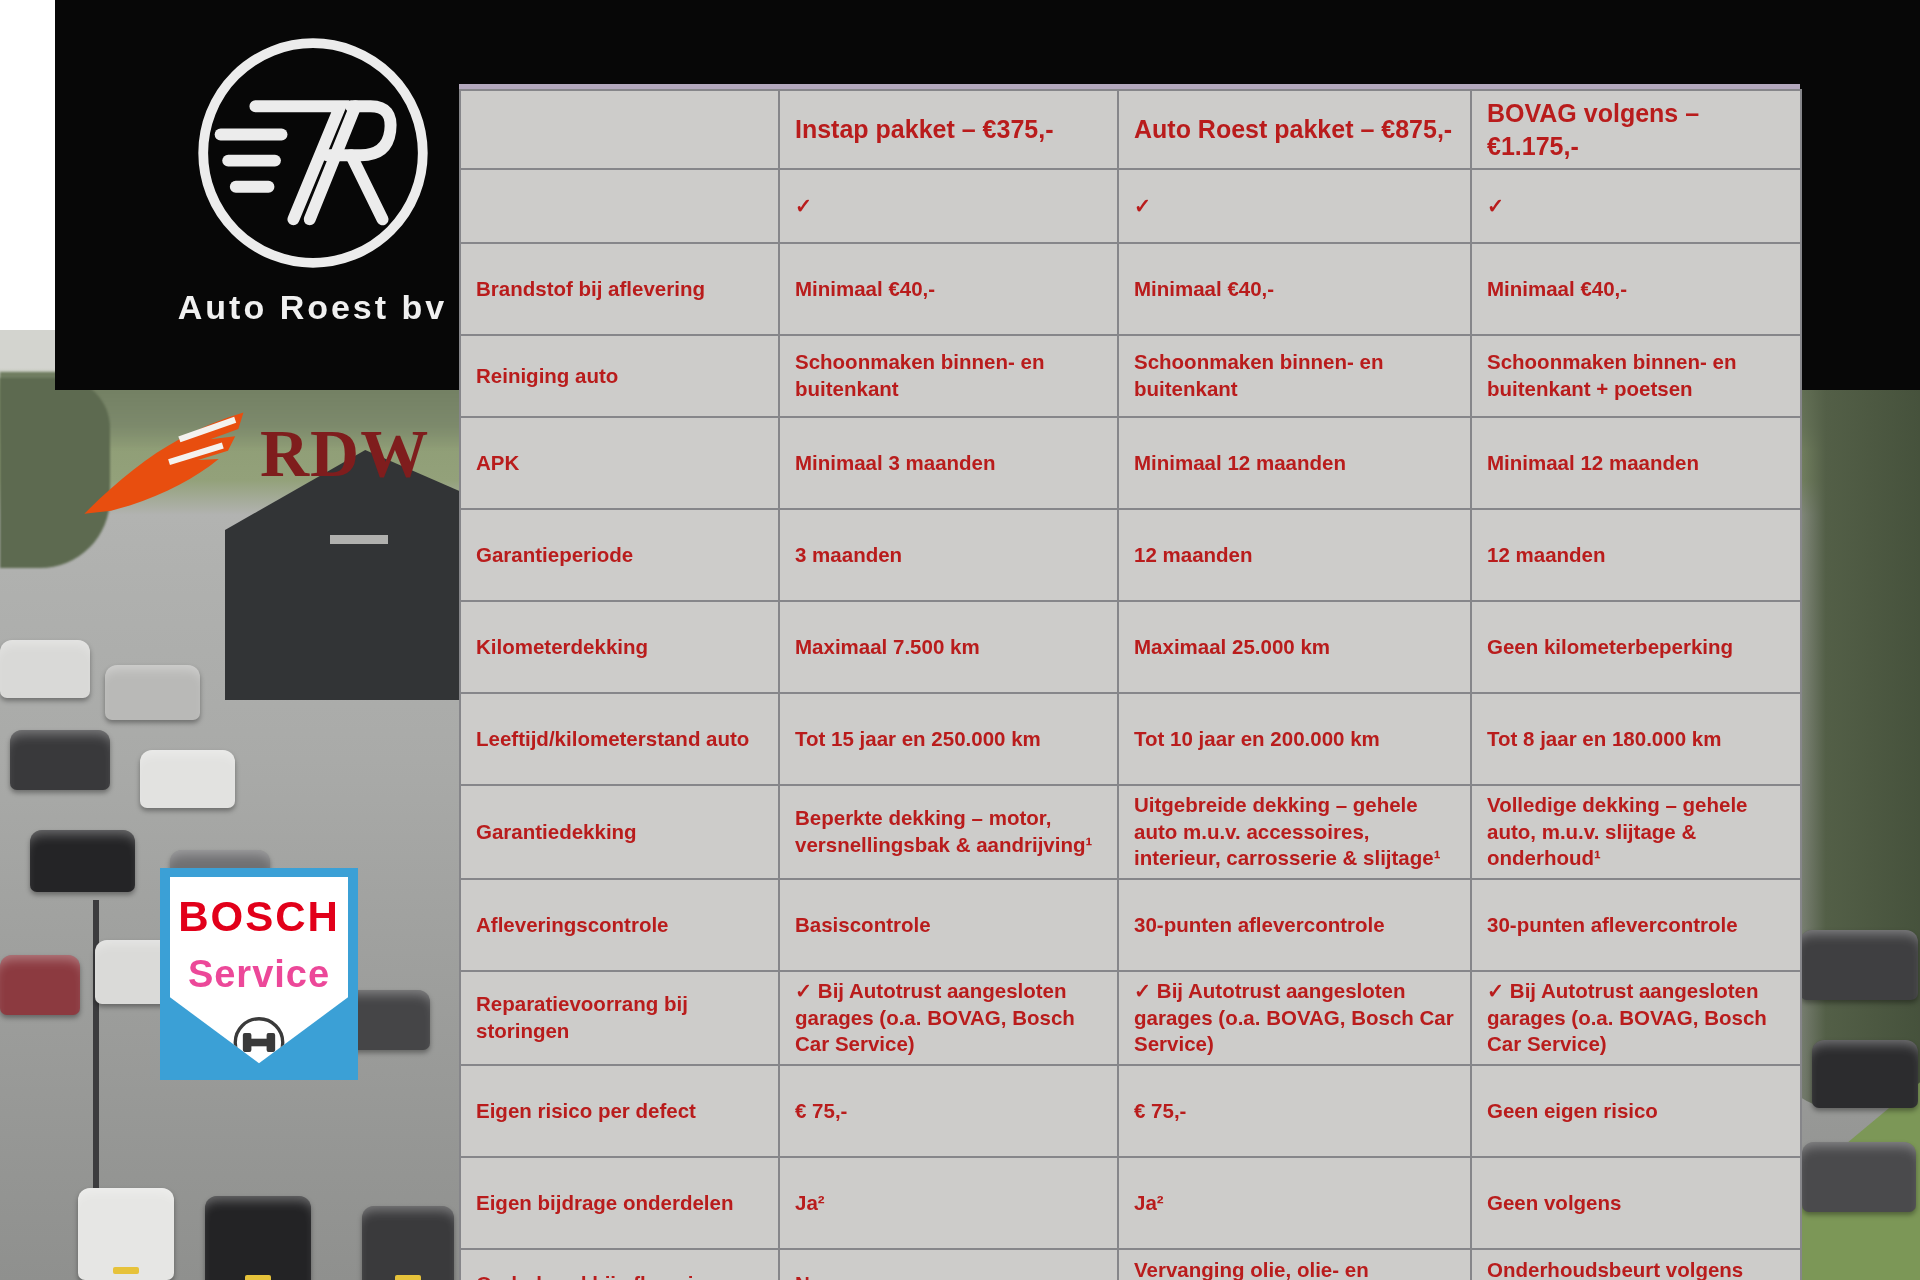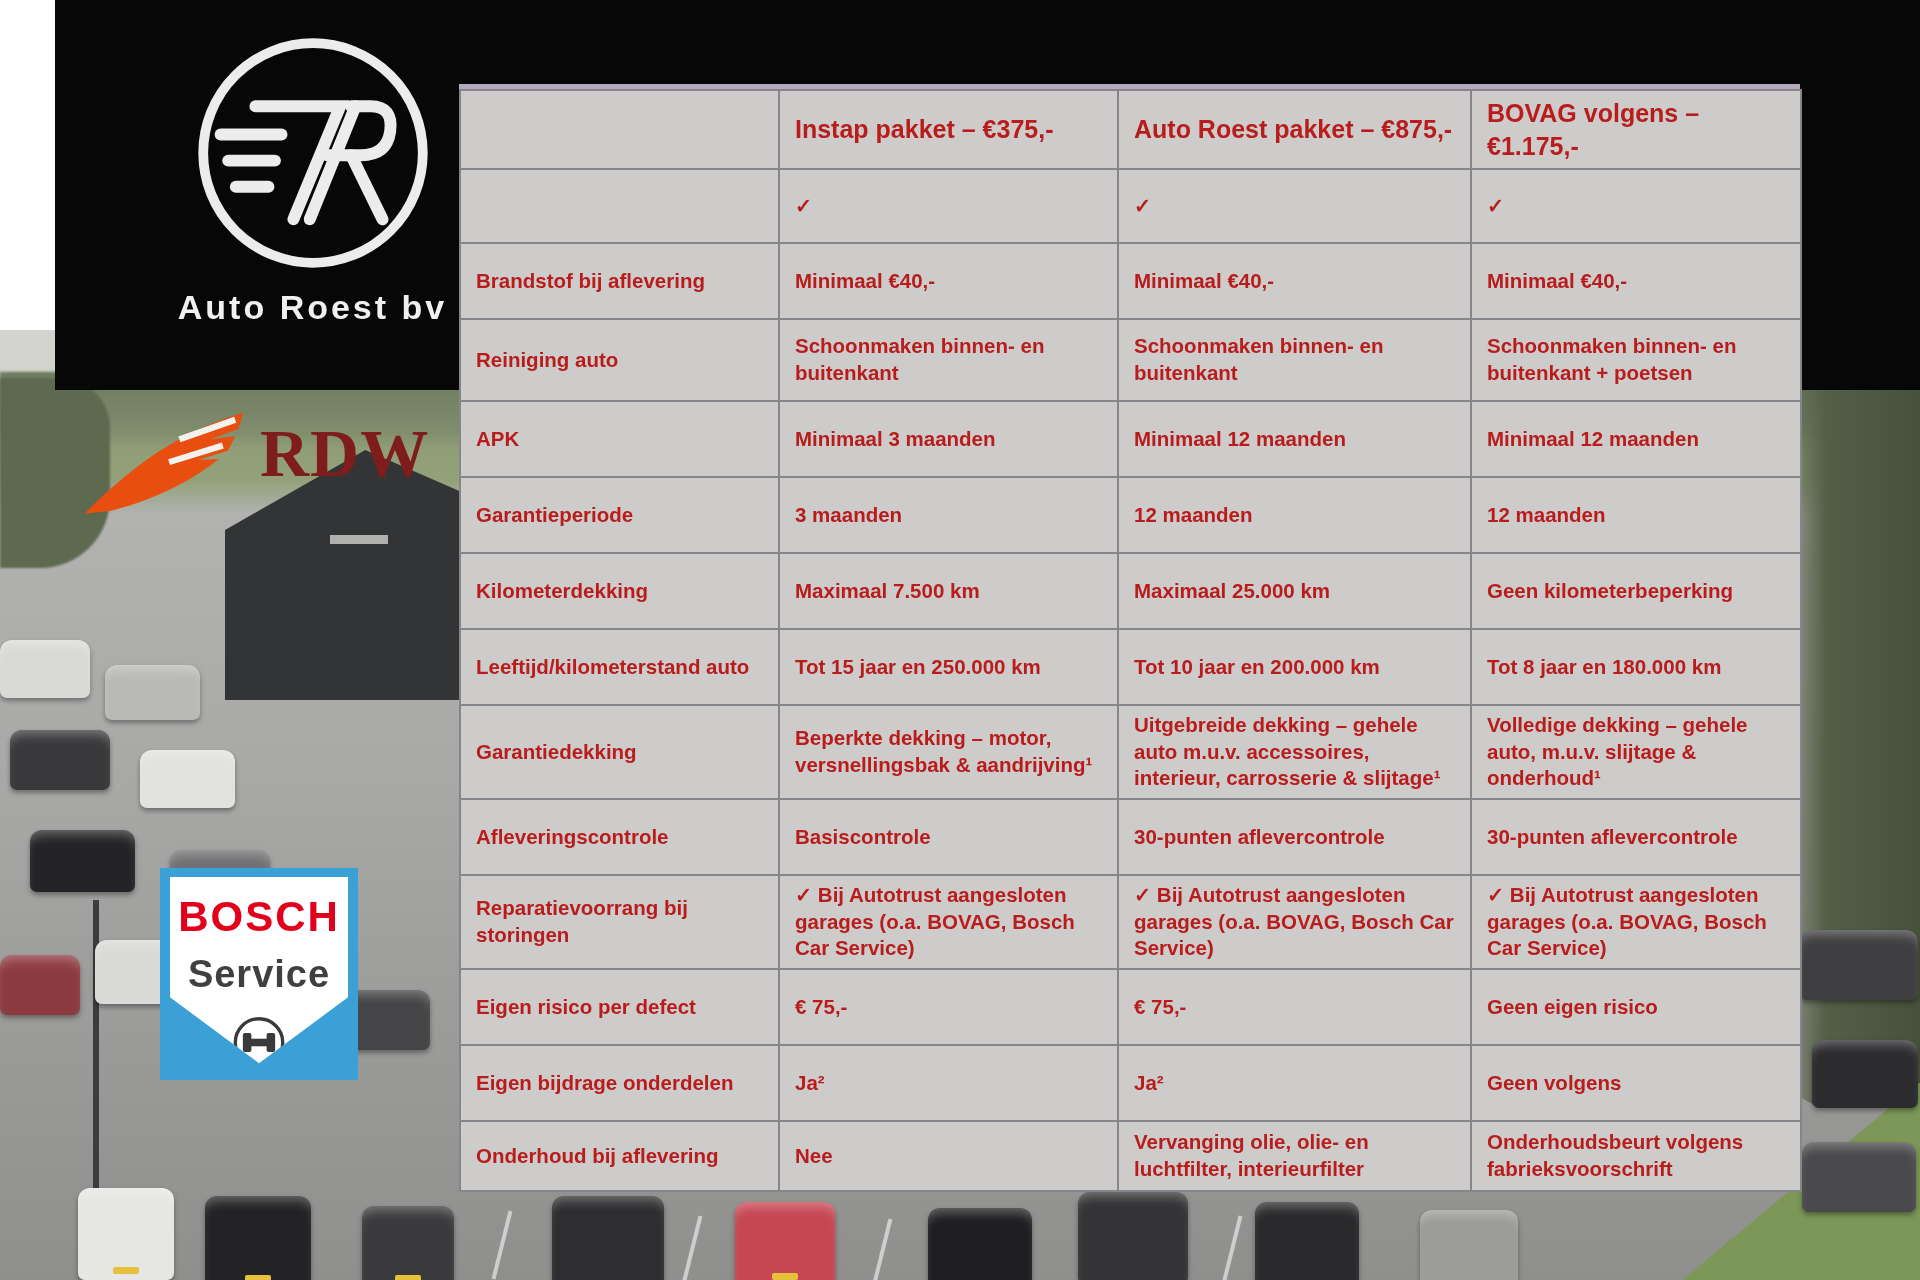--- a/index.html
+++ b/index.html
@@ -44,30 +44,30 @@
   .bovag{position:absolute;left:181px;top:558px;width:150px;height:252px;background:#ffffff;
          box-sizing:border-box;padding:10px;display:flex;flex-direction:column;}
   .bovag-top{flex:1.45;background:#100f0d;position:relative;overflow:hidden;}
   .bovag-bottom{flex:1;background:#f6c607;display:flex;align-items:center;justify-content:center;}
   .bovag-word{font-size:38px;font-weight:bold;color:#151513;transform:scaleX(.82);letter-spacing:0px;}
   .bosch{position:absolute;left:160px;top:868px;width:198px;height:212px;background:#3ba0d6;}
   .bosch-shield{position:absolute;left:10px;top:9px;width:178px;height:194px;background:#ffffff;
                 clip-path:polygon(0 0,100% 0,100% 62%,50% 96%,0 62%);
                 display:flex;flex-direction:column;align-items:center;gap:16px;}
   .bosch-word{font-size:42px;font-weight:bold;color:#e2001a;letter-spacing:2px;margin-top:16px;}
-  .bosch-service{font-size:38px;font-weight:bold;color:#404040;margin-top:-4px;letter-spacing:1px;}
+  .bosch-service{font-size:38px;font-weight:bold;color:#ec4899;margin-top:-4px;letter-spacing:1px;}
 
   
   .table-wrap{position:absolute;left:459px;top:84px;width:1341px;border-top:5px solid #b3a8bd;}
   table{width:100%;border-collapse:collapse;table-layout:fixed;}
   th,td{background:#cdccca;border:2px solid #86868a;color:#b91c1c;
         font-weight:bold;font-size:20.5px;line-height:1.3;text-align:left;
         vertical-align:middle;padding:6px 15px;box-sizing:border-box;}
   thead th{font-size:25px;height:76px;}
-  tbody tr{height:76px;}
+  tbody tr{height:92px;}
   tbody tr:nth-child(1){height:74px;}
   tbody tr:nth-child(3){height:82px;}
   tbody tr:nth-child(8){height:92px;}
   tbody tr:nth-child(10){height:92px;}
   tbody tr:nth-child(13){height:70px;}
 </style>
 </head>
 <body>
 
 <div class="stage">

